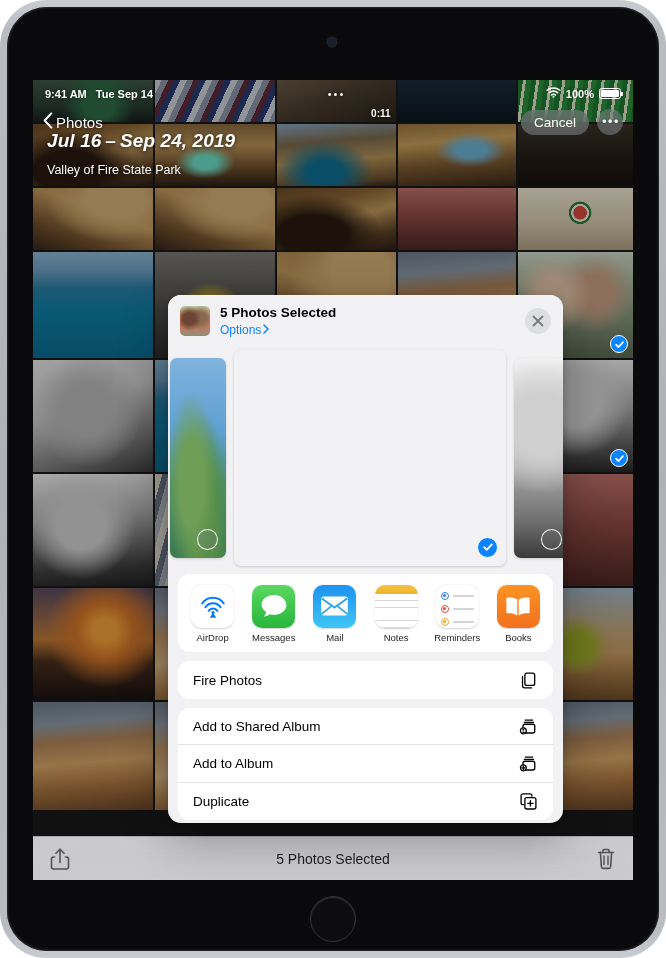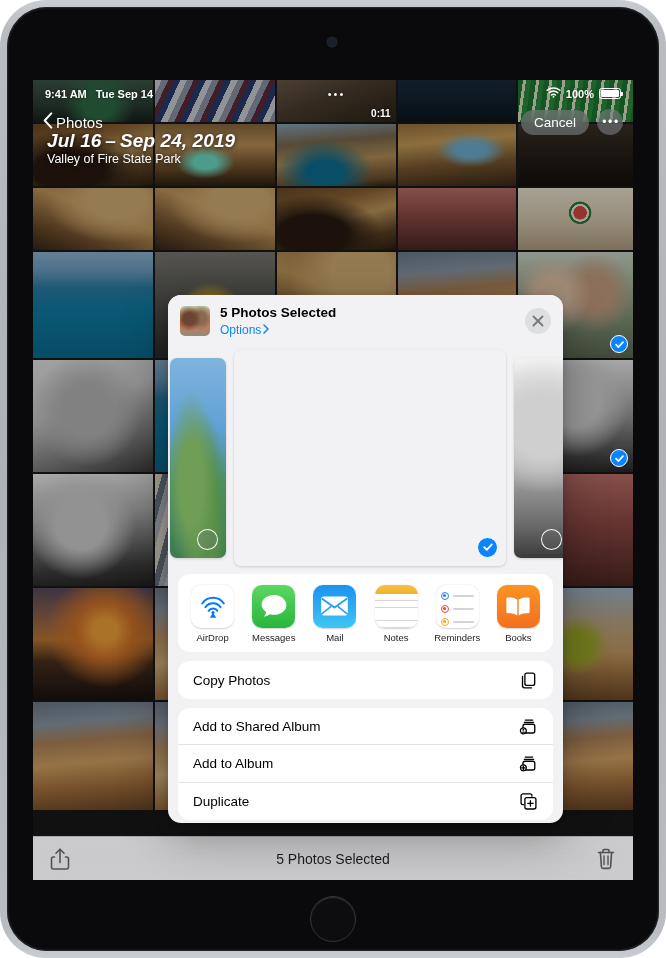--- a/index.html
+++ b/index.html
@@ -171,21 +171,21 @@
     display: flex; align-items: center; justify-content: center;
     letter-spacing: 1.6px; padding-left: 2px;
   }
 
   
   #titleblock {
     position: absolute; left: 14px; top: 50px; z-index: 6; color: #fff;
     text-shadow: 0 1px 4px rgba(0,0,0,.75);
   }
   #date-title { font-size: 19px; font-weight: 700; letter-spacing: .1px; font-style: italic; }
-  #place-sub { font-size: 12.5px; font-weight: 500; margin-top: 0; }
+  #place-sub { font-size: 12.5px; font-weight: 500; margin-top: 11px; }
 
   
   #toolbar {
     position: absolute; left: 0; bottom: 0; width: 100%; height: 44px;
     background: rgba(244,244,246,.82); backdrop-filter: blur(18px);
     border-top: .5px solid rgba(0,0,0,.16);
     display: flex; align-items: center; justify-content: space-between;
     padding: 0 16px; z-index: 6;
   }
   #toolbar-label { font-size: 14px; color: #1c1c1e; font-weight: 500;
@@ -646,21 +646,21 @@
                 <path d="M13.7 3.6c2.5-1.7 5.7-2.3 9.3-2.1 1 0 1.6.5 1.6 1.3v13.4c0 .7-.5 1.1-1.3 1.1-3.4-.2-6.6.3-9 1.9a.6.6 0 01-.6 0V3.8c0-.1.1-.2.2-.2z"></path>
               </svg>
             </div>
             <div class="app-label">Books</div>
           </div>
         </div>
 
       <div id="actions">
           <div class="act-group">
             <div class="act-row">
-              <span>Copy Photos</span>
+              <span>Fire Photos</span>
               <span class="act-icon"><svg viewBox="0 0 20 20" fill="none">
                   <rect x="6.2" y="2.2" width="10.3" height="13" rx="2.1" stroke="#000" stroke-width="1.4"></rect>
                   <path d="M13.2 17.8H5.9a2.2 2.2 0 01-2.2-2.2V5.6" stroke="#000" stroke-width="1.4" stroke-linecap="round"></path>
                 </svg></span>
             </div>
           </div>
           <div class="act-group">
             <div class="act-row">
               <span>Add to Shared Album</span>
               <span class="act-icon"><svg viewBox="0 0 20 20" fill="none">

